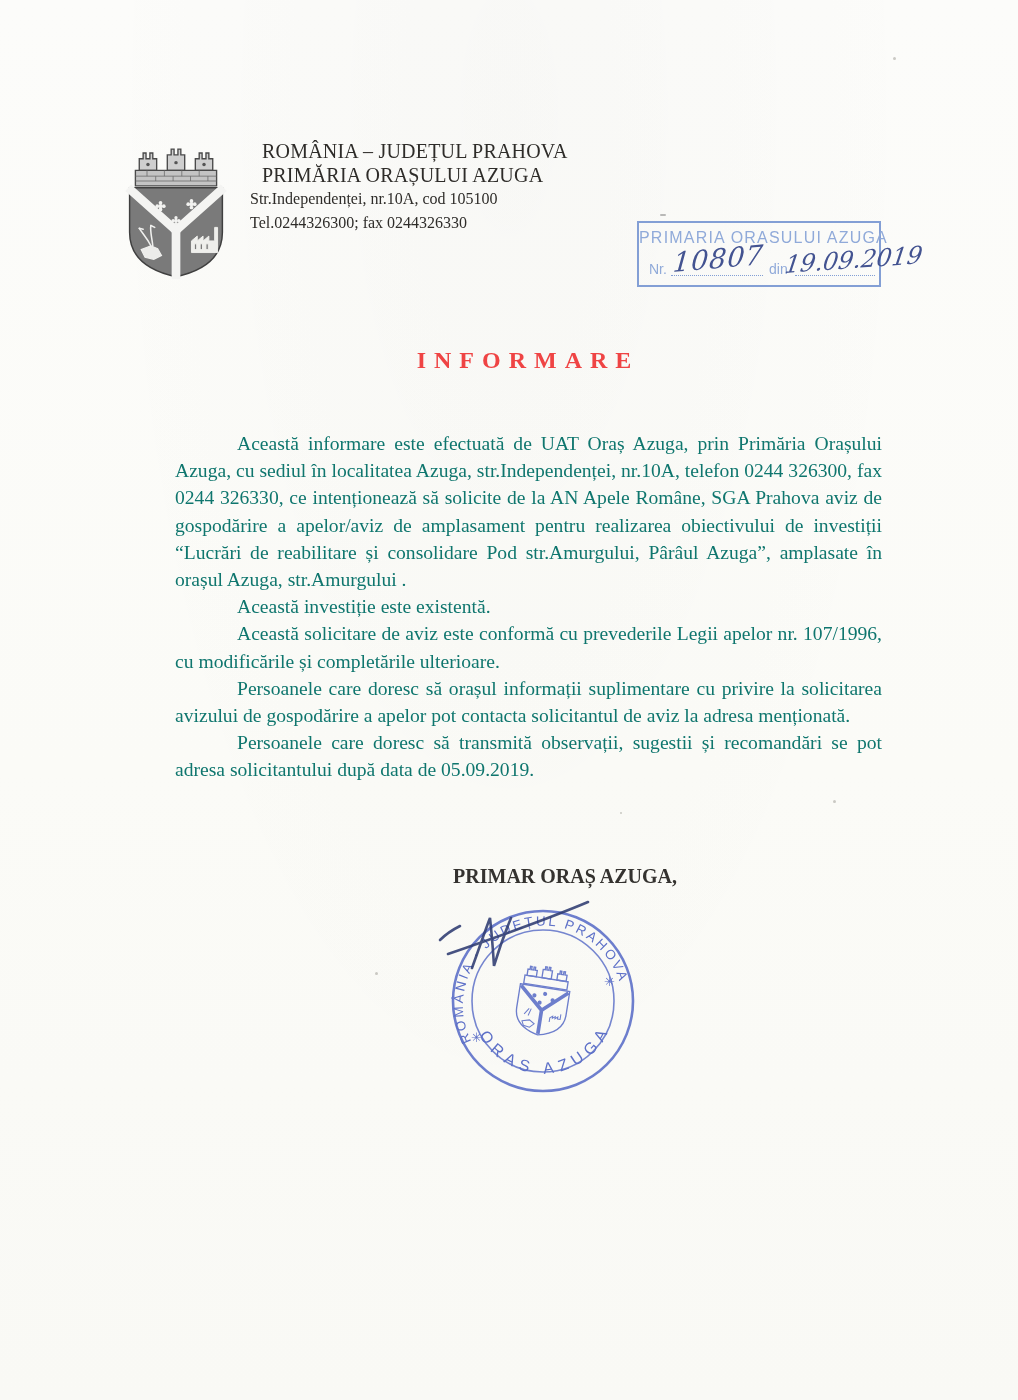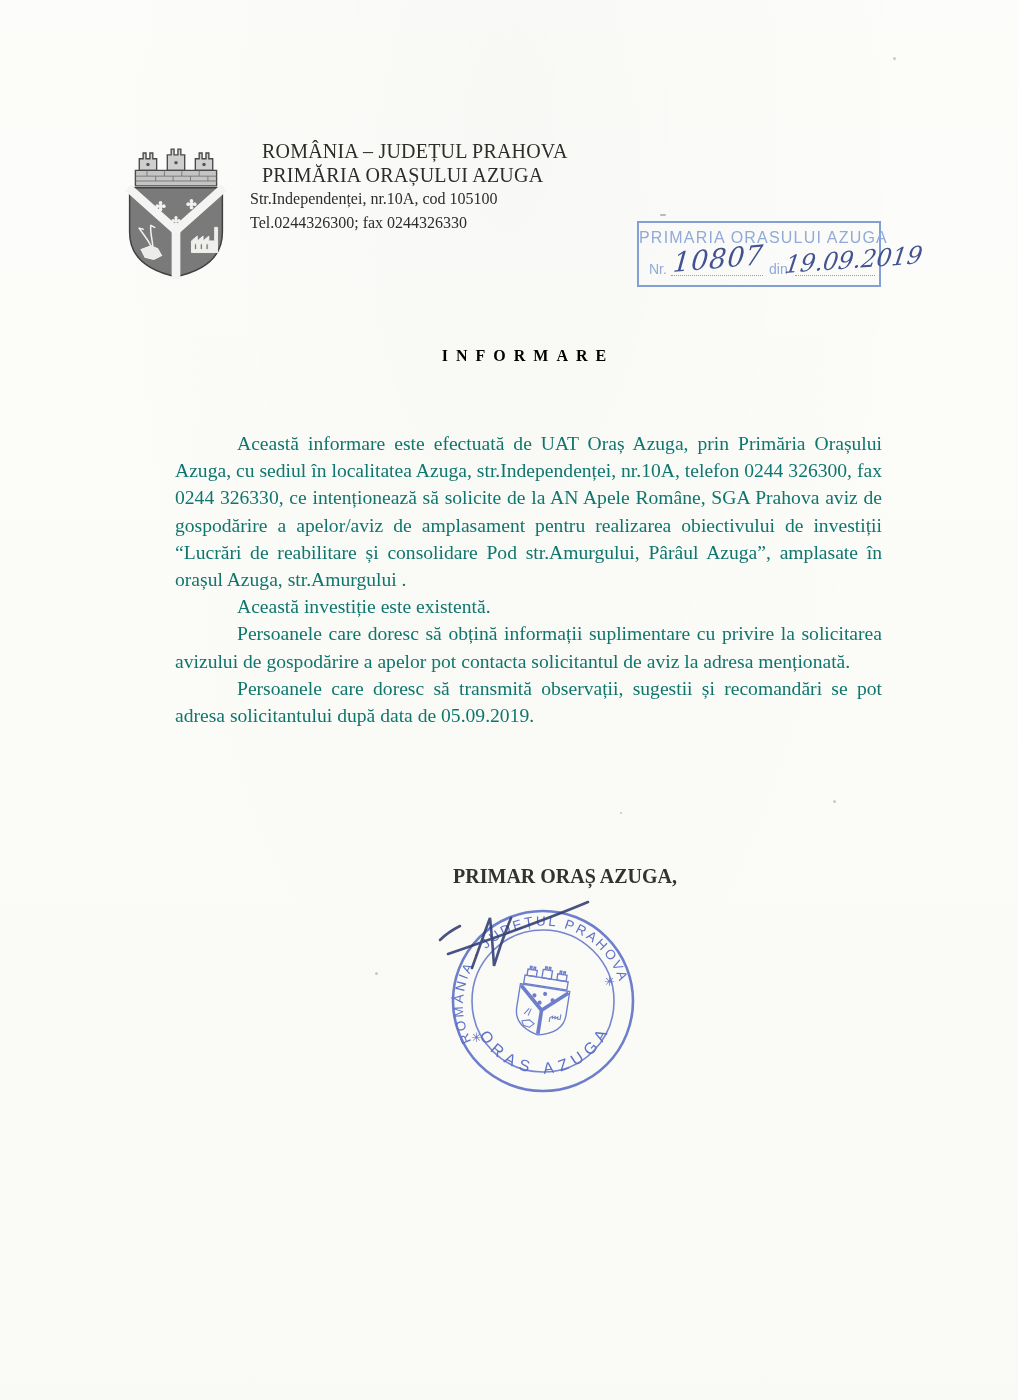--- a/index.html
+++ b/index.html
@@ -51,21 +51,21 @@
   .hand{
     font-family:"DejaVu Serif", serif;font-style:italic;
     color:var(--hand-ink);position:absolute;white-space:nowrap;
   }
   .hand-nr{left:26px;bottom:5px;font-size:27px;transform:rotate(-5deg) skewX(-10deg);letter-spacing:1px;}
   .hand-date{left:138px;bottom:5px;font-size:24px;transform:rotate(-4deg) skewX(-12deg);letter-spacing:0px;}
 
   
   .doc-title{
     position:absolute;left:175px;width:706px;top:347px;
-    text-align:center;font-weight:bold;font-size:16px;letter-spacing:8px;color:#000000;
+    text-align:center;font-weight:bold;font-size:24px;letter-spacing:8px;color:#ef4444;
   }
   .doc-body{
     position:absolute;left:175px;top:430px;width:707px;
     font-size:19.6px;line-height:27.2px;text-align:justify;color:#0f766e;
   }
   .doc-body p{text-indent:62px;}
 
   
   .signature{
     position:absolute;left:357px;top:862px;width:320px;text-align:right;
@@ -173,21 +173,22 @@
       <span class="hand hand-nr">10807</span>
       <span class="hand hand-date">19.09.2019</span>
     </div>
   </div>
 
   <div class="doc-title">INFORMARE</div>
 
   <div class="doc-body">
     <p>Această informare este efectuată de UAT Oraș Azuga, prin Primăria Orașului Azuga, cu sediul în localitatea Azuga, str.Independenței, nr.10A, telefon 0244 326300, fax 0244 326330, ce intenționează să solicite de la AN Apele Române, SGA Prahova aviz de gospodărire a apelor/aviz de amplasament pentru realizarea obiectivului de investiții “Lucrări de reabilitare și consolidare Pod str.Amurgului, Pârâul Azuga”, amplasate în orașul Azuga, str.Amurgului .</p>
     <p>Această investiție este existentă.</p>
-    <p>Persoanele care doresc să obțină informații suplimentare cu privire la solicitarea avizului de gospodărire a apelor pot contacta solicitantul de aviz la adresa menționată.</p>
+    <p>Această solicitare de aviz este conformă cu prevederile Legii apelor nr. 107/1996, cu modificările și completările ulterioare.</p>
+    <p>Persoanele care doresc să orașul informații suplimentare cu privire la solicitarea avizului de gospodărire a apelor pot contacta solicitantul de aviz la adresa menționată.</p>
     <p>Persoanele care doresc să transmită observații, sugestii și recomandări se pot adresa solicitantului după data de 05.09.2019.</p>
   </div>
 
   <div class="signature">
     <div>PRIMAR ORAȘ AZUGA,</div>
   </div>
 
   <svg class="round-stamp" viewBox="0 0 194 194">
     <defs>
       <path id="topArc" d="M 26.3,137 A 80,80 0 1 1 167.7,137" fill="none"></path>

